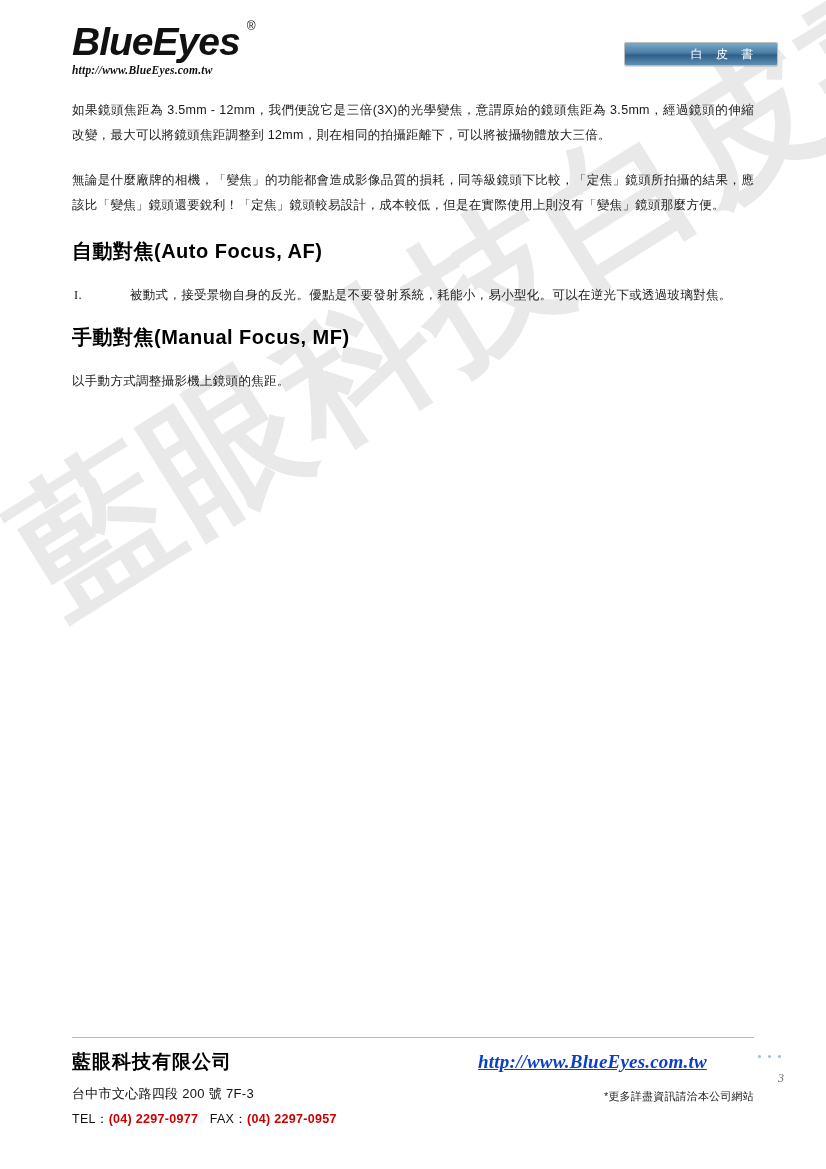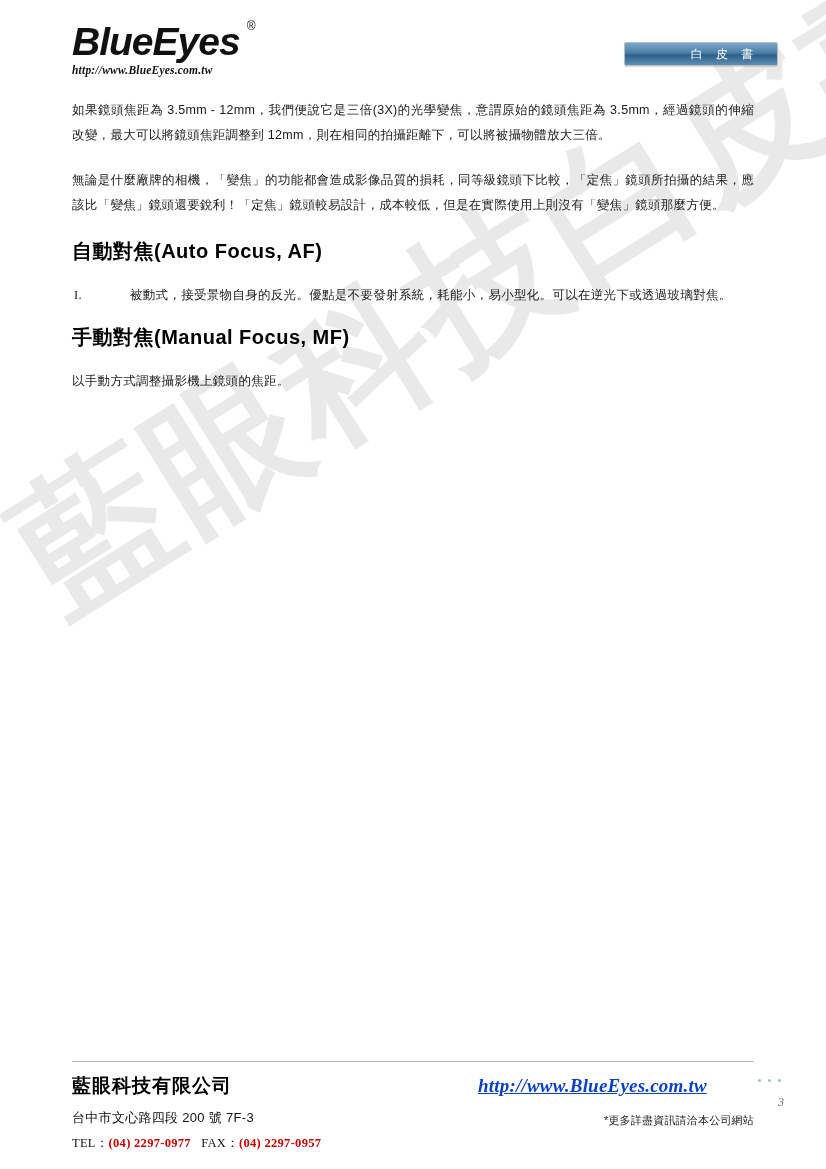--- a/index.html
+++ b/index.html
@@ -149,21 +149,21 @@
     top: 0;
     font-size: 12.5px;
     font-family: "Liberation Serif", serif;
   }
   
   .footer {
     position: absolute;
     left: 0;
     bottom: 0;
     width: 826px;
-    height: 108px;
+    height: 132px;
     z-index: 3;
   }
   .footer-rule {
     position: absolute;
     left: 72px;
     top: 0;
     width: 682px;
     border-top: 1px solid #b9b9b9;
   }
   .footer-company {
@@ -183,21 +183,20 @@
     color: #111;
     letter-spacing: 0.3px;
   }
   .footer-tel {
     position: absolute;
     left: 72px;
     top: 74px;
     font-size: 12.5px;
     color: #111;
     letter-spacing: 0.3px;
-    font-family: Liberation Serif, serif;
   }
   .footer-tel .red {
     color: #cc0000;
     font-weight: bold;
   }
   .footer-url {
     position: absolute;
     left: 478px;
     top: 14px;
     font-family: "Liberation Serif", serif;

